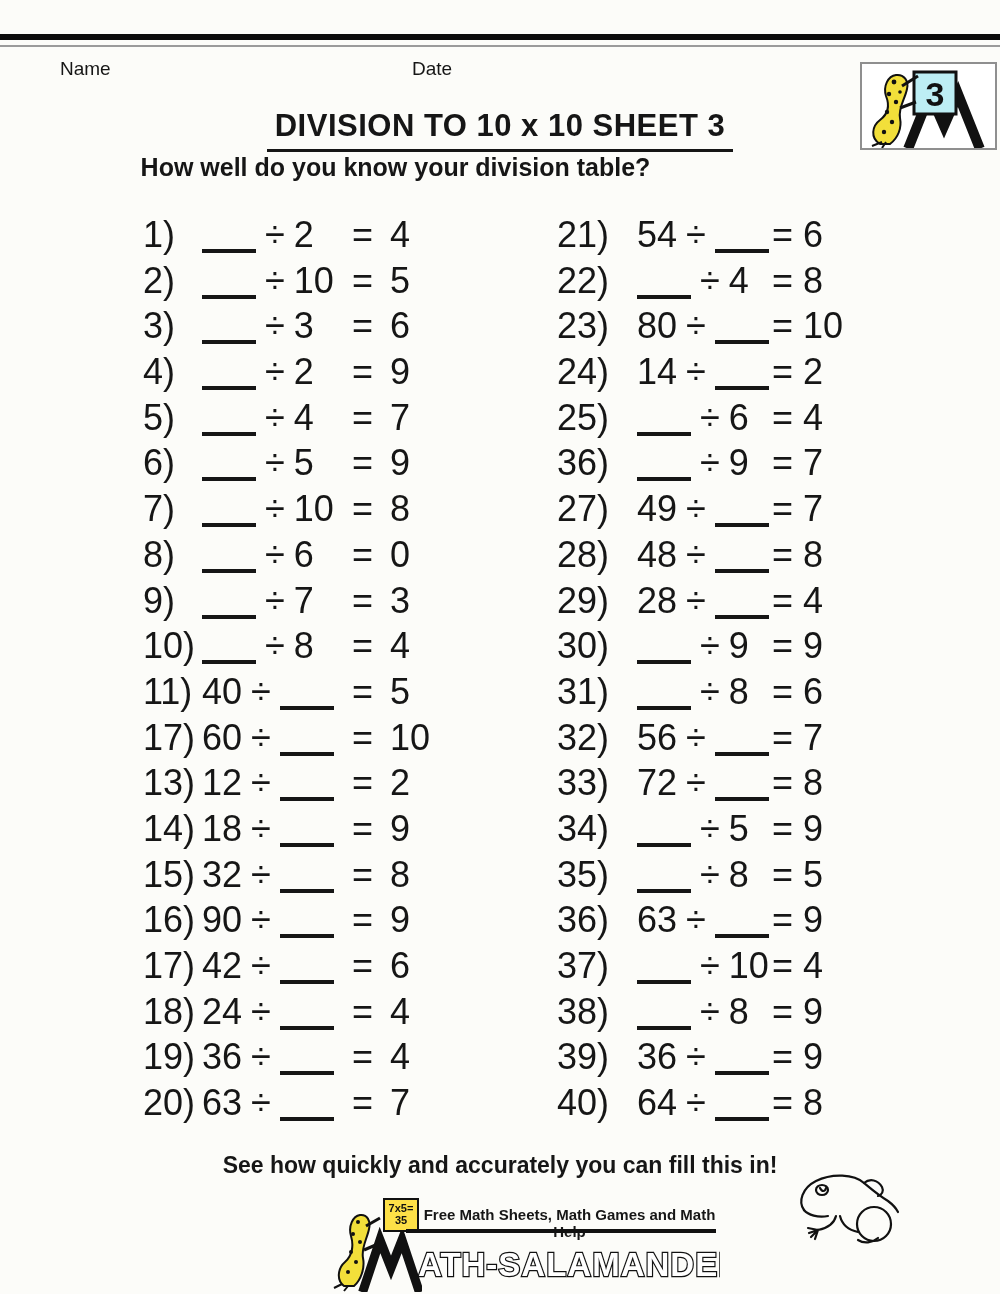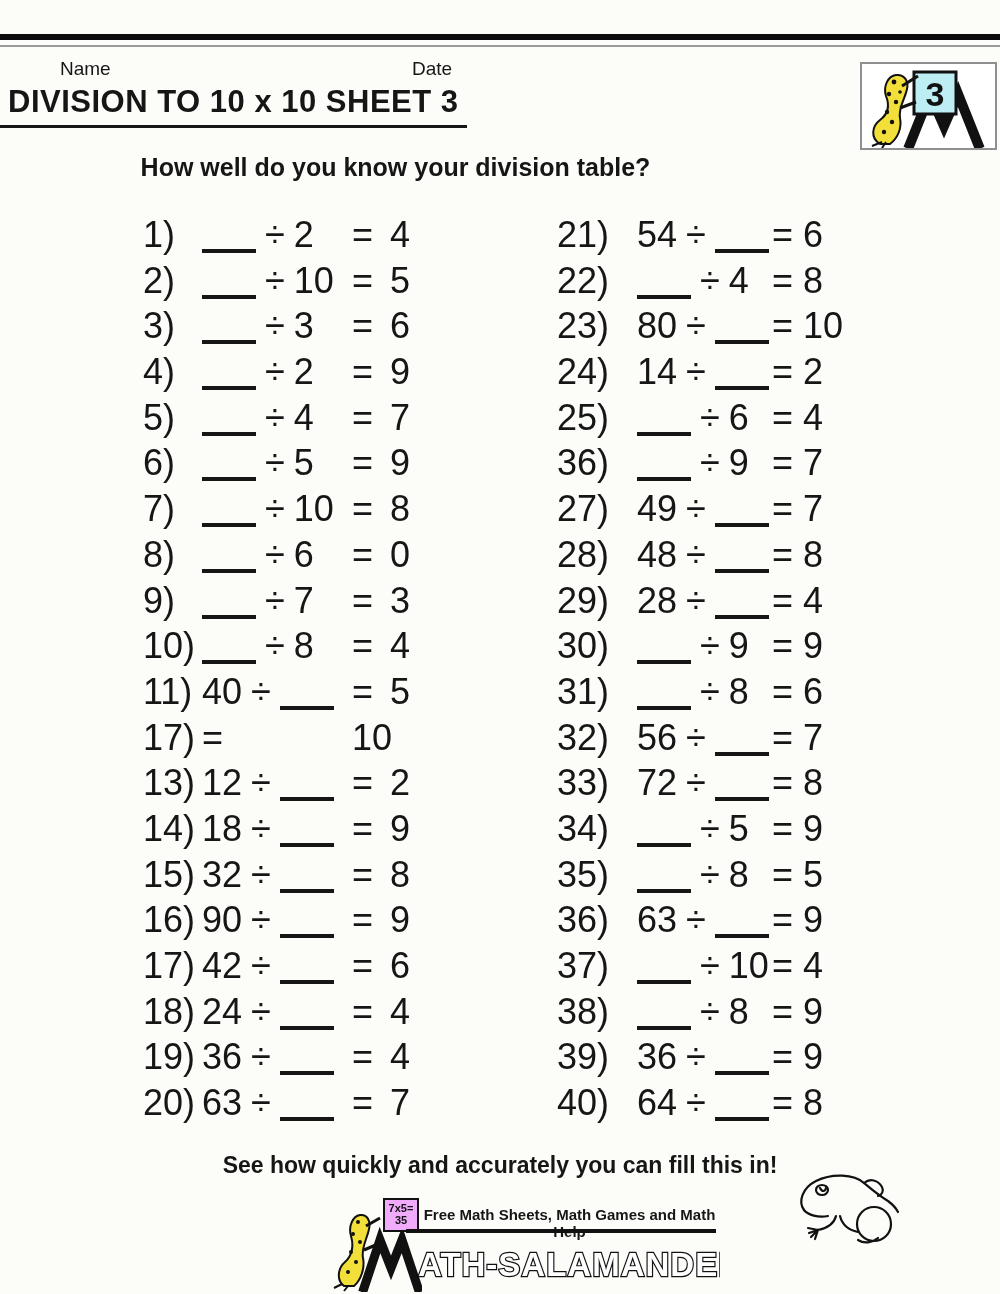--- a/index.html
+++ b/index.html
@@ -7,39 +7,39 @@
     position:relative;width:1000px;height:1294px;
     font-family:"Liberation Sans",sans-serif;color:#161616;overflow:hidden;
     background:#fcfcf9;
   }
   .rule-thick{position:absolute;top:34px;left:0;width:1000px;height:6px;background:#0c0c0c;}
   .rule-thin{position:absolute;top:45px;left:0;width:1000px;height:2px;background:#9b9b9b;}
   .name-label{position:absolute;left:60px;top:58px;font-size:19px;font-weight:500;}
   .date-label{position:absolute;left:412px;top:58px;font-size:19px;font-weight:500;}
   .corner-logo{position:absolute;left:860px;top:62px;width:137px;height:88px;
     background:#ffffff;border:2px solid #8f8f8f;box-sizing:border-box;}
-  .title-wrap{position:absolute;top:84px;left:0;width:1000px;text-align:left;}
+  .title-wrap{position:absolute;top:108px;left:0;width:1000px;text-align:center;}
   .title{display:inline-block;font-size:31px;font-weight:bold;letter-spacing:0.5px;
     border-bottom:3px solid #161616;padding:0 8px 5px 8px;}
   .subtitle-wrap{position:absolute;top:153px;left:0;width:791px;text-align:center;}
   .subtitle{font-size:25px;font-weight:600;}
   .problems-col{position:absolute;top:212px;}
   .col-left{left:143px;width:330px;}
   .col-right{left:557px;width:330px;}
   .prob-row{display:grid;height:45.7px;line-height:45.7px;font-size:36px;white-space:nowrap;}
   .col-left .prob-row{grid-template-columns:59px 150px 38px auto;}
   .col-right .prob-row{grid-template-columns:80px 135px 31px auto;}
   .num,.eq,.ans,.expr{display:block;}
   .op{display:inline-block;margin:0 9px;}
   .blank{display:inline-block;width:54px;height:0;border-bottom:4px solid #161616;vertical-align:-6px;}
   .note-wrap{position:absolute;top:1152px;left:0;width:1000px;text-align:center;}
   .note{font-size:23px;font-weight:600;margin-top:28px;}
   .footer-logo{position:absolute;left:330px;top:1196px;width:390px;height:96px;}
   .footer-salamander{position:absolute;left:0;top:2px;}
-  .footer-card{position:absolute;left:53px;top:2px;width:36px;height:34px;background:#f0abfc;
+  .footer-card{position:absolute;left:53px;top:2px;width:36px;height:34px;background:#fde047;
     border:2px solid #111;box-sizing:border-box;text-align:center;line-height:1.05;
     font-size:11px;font-weight:bold;color:#111;padding-top:3px;}
   .footer-tagline{position:absolute;left:92px;top:10px;width:295px;text-align:center;
     font-size:15px;font-weight:bold;}
   .footer-rule{position:absolute;left:76px;top:33px;width:310px;height:4px;background:#111;}
   .footer-wordmark{position:absolute;left:26px;top:30px;}
   .frog{position:absolute;left:796px;top:1168px;}
 </style>
 </head>
 <body>
@@ -154,20 +154,21 @@
 
   <div class="prob-row">
     <span class="num">11)</span>
     <span class="expr"><span class="dividend">40</span><span class="op">÷</span><span class="divisor blank"></span></span>
     <span class="eq">=</span>
     <span class="ans">5</span>
   </div>
 
   <div class="prob-row">
     <span class="num">17)</span>
+    <span class="expr"><span class="dividend">60</span><span class="op">÷</span><span class="divisor blank"></span></span>
     <span class="eq">=</span>
     <span class="ans">10</span>
   </div>
 
   <div class="prob-row">
     <span class="num">13)</span>
     <span class="expr"><span class="dividend">12</span><span class="op">÷</span><span class="divisor blank"></span></span>
     <span class="eq">=</span>
     <span class="ans">2</span>
   </div>

